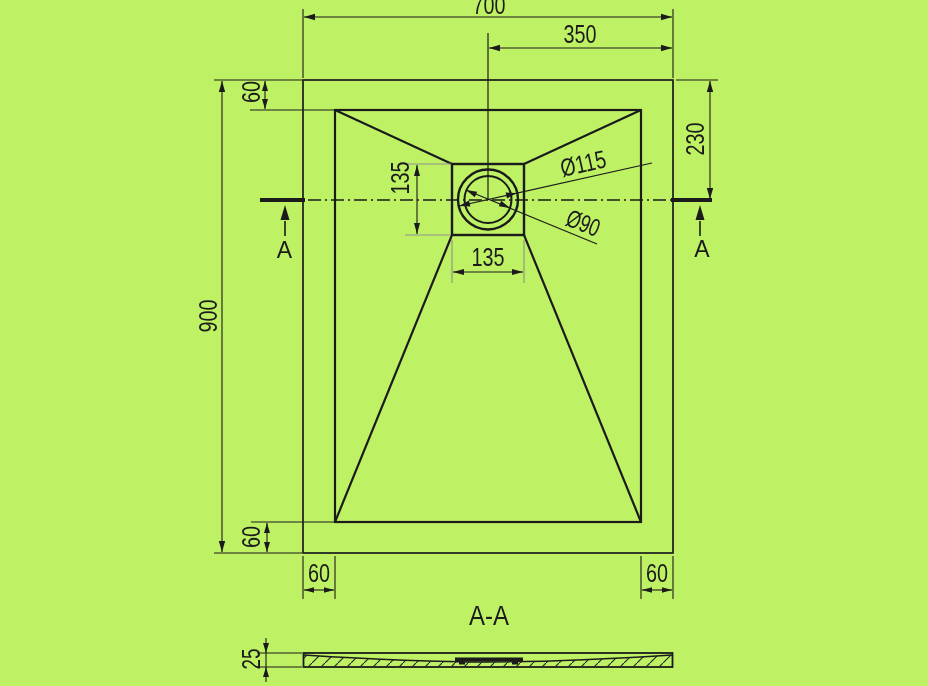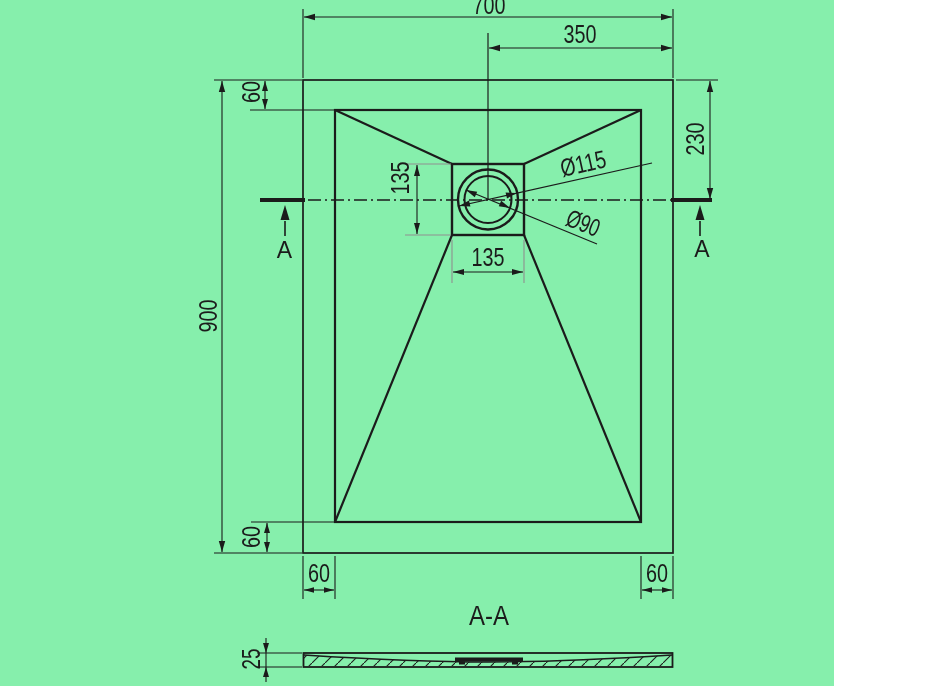--- a/index.html
+++ b/index.html
@@ -1,16 +1,16 @@
 <!DOCTYPE html>
 <html><head>
 <meta charset="utf-8">
 <style>
   html,body{margin:0;padding:0;background:#ffffff;}
-  .canvas{position:relative;width:834px;height:686px;background:#86efac;overflow:hidden;}
+  .canvas{position:relative;width:928px;height:686px;background:#bef264;overflow:hidden;}
   svg{display:block;}
   text{font-family:"Liberation Sans","DejaVu Sans",sans-serif;fill:#1b1b1b;}
   .dim{font-size:25px;}
   .marker{font-size:23px;}
   .title{font-size:27px;}
 </style>
 </head>
 <body>
 
 <div class="canvas">

